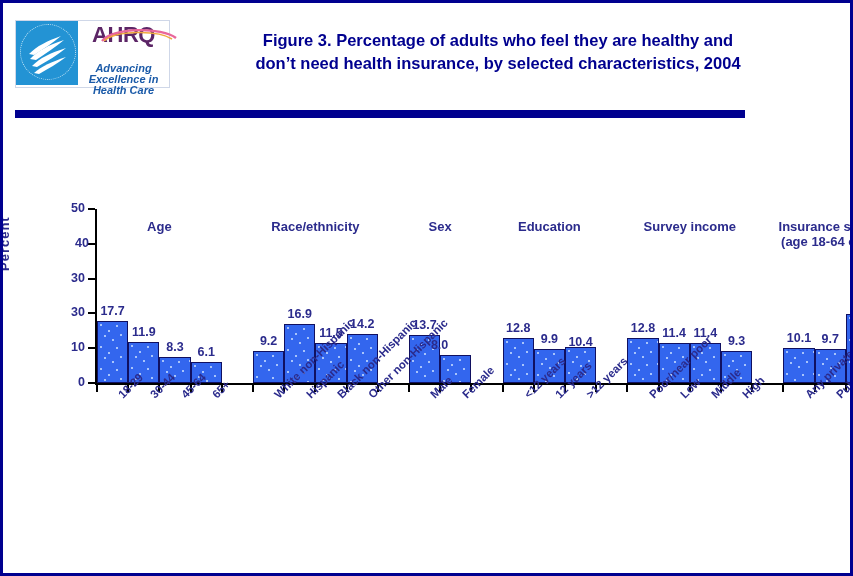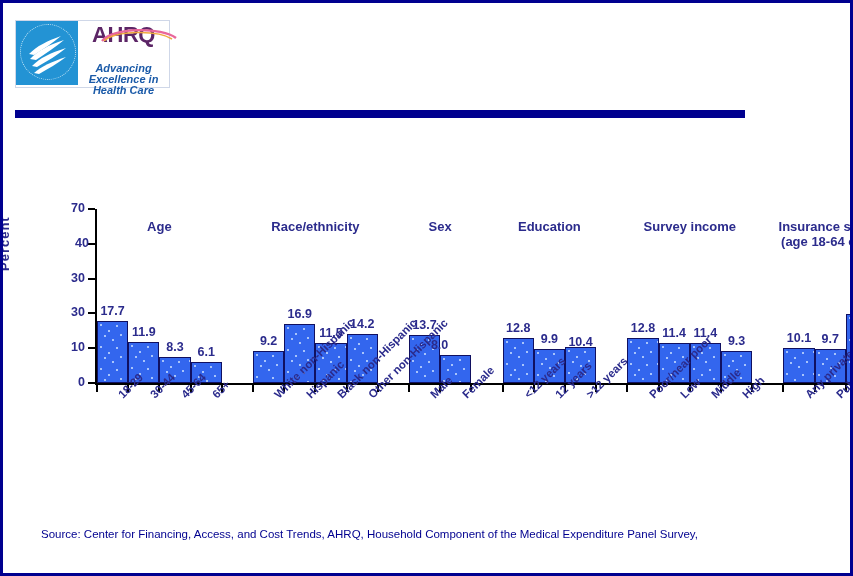--- a/index.html
+++ b/index.html
@@ -250,41 +250,45 @@
           <span>AHRQ</span>
         </div>
         <div id="ahrq-tag">
           <div>Advancing</div>
           <div>Excellence in</div>
           <div>Health Care</div>
         </div>
       </div>
     </div>
 
+    <div id="title">
+      <span class="line">Figure 3. Percentage of adults who feel they are healthy and</span>
+      <span class="line">don’t need health insurance, by selected characteristics, 2004</span>
+    </div>
 
     <div id="header-rule"></div>
   </div>
 
   <div id="chart">
     <div id="ylabel">Percent</div>
     <div id="axis-y-line"></div>
     <div id="axis-x-line" style="width: 786px;"></div>
     <div id="ytick-layer">
         <div class="ytick" style="top: 261px;"></div>
         <div class="ytick-label" style="top: 255px; left: 56px;">0</div>
         <div class="ytick" style="top: 226.2px;"></div>
         <div class="ytick-label" style="top: 220.2px; left: 56px;">10</div>
         <div class="ytick" style="top: 191.4px;"></div>
         <div class="ytick-label" style="top: 185.4px; left: 56px;">30</div>
         <div class="ytick" style="top: 156.6px;"></div>
         <div class="ytick-label" style="top: 150.6px; left: 56px;">30</div>
         <div class="ytick" style="top: 121.8px;"></div>
         <div class="ytick-label" style="top: 115.8px; left: 60px;">40</div>
         <div class="ytick" style="top: 87px;"></div>
-        <div class="ytick-label" style="top: 81px; left: 56px;">70</div>
+        <div class="ytick-label" style="top: 81px; left: 56px;">50</div>
       </div>
     <div id="xtick-layer">
         <div class="xtick" style="left: 93px;"></div>
         <div class="xtick" style="left: 124.2px;"></div>
         <div class="xtick" style="left: 155.4px;"></div>
         <div class="xtick" style="left: 186.6px;"></div>
         <div class="xtick" style="left: 217.8px;"></div>
         <div class="xtick" style="left: 249px;"></div>
         <div class="xtick" style="left: 280.2px;"></div>
         <div class="xtick" style="left: 311.4px;"></div>
@@ -428,16 +432,15 @@
         <div class="cat-label" style="left: 643.744px; top: 271px;">Poor/near poor</div>
         <div class="cat-label" style="left: 674.944px; top: 271px;">Low</div>
         <div class="cat-label" style="left: 706.144px; top: 271px;">Middle</div>
         <div class="cat-label" style="left: 737.344px; top: 271px;">High</div>
         <div class="cat-label" style="left: 799.744px; top: 271px;">Any private</div>
         <div class="cat-label" style="left: 830.944px; top: 271px;">Public only</div>
       </div>
   </div>
 
   <div id="source">
-    <div>Source: Center for Financing, Access, and Cost Trends, AHRQ, Household Component of the Medical Expenditure Panel Survey,</div>
   </div>
 
 </div>
 
 </body></html>

